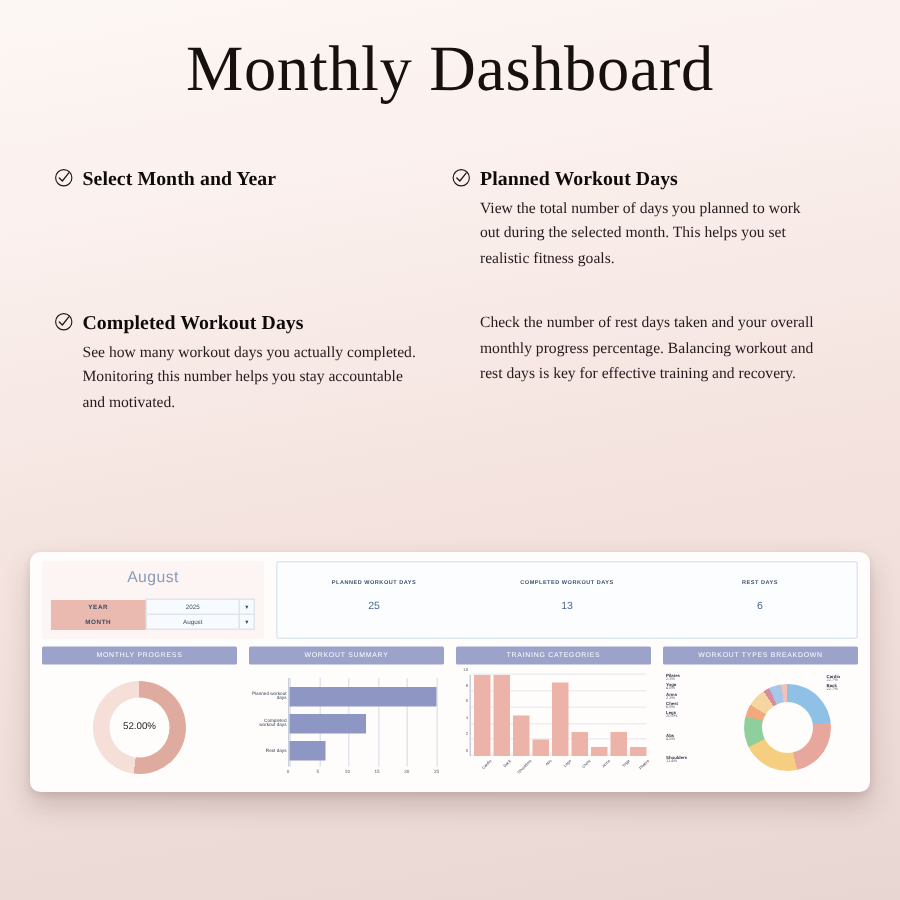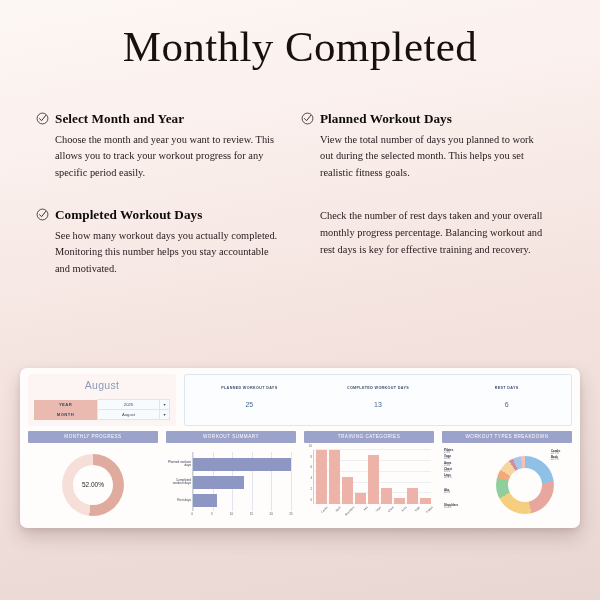--- a/index.html
+++ b/index.html
@@ -415,33 +415,32 @@
     display: block;
     font-size: 2.7px;
     color: #646c7c;
   }
   .pie-li.sp-a { margin-bottom: 9px; }
   .pie-li.sp-b { margin-bottom: 9px; }
 </style>
 </head>
 <body>
 
-<div class="page-title">Monthly Completed</div>
+<div class="page-title">Monthly Dashboard</div>
 
 <div class="features">
 
   <div class="feature">
     <div class="feature-head">
       <svg class="check-icon" viewBox="0 0 24 24">
         <circle cx="12" cy="12" r="10" fill="none" stroke="currentColor" stroke-width="1.4"></circle>
         <path d="M6.5 12.3 L10.3 16 L18 6.2" fill="none" stroke="currentColor" stroke-width="1.6" stroke-linecap="round" stroke-linejoin="round"></path>
       </svg>
       <div class="feature-title">Select Month and Year</div>
     </div>
-    <div class="feature-body">Choose the month and year you want to review. This allows you to track your workout progress for any specific period easily.</div>
   </div>
 
   <div class="feature">
     <div class="feature-head">
       <svg class="check-icon" viewBox="0 0 24 24">
         <circle cx="12" cy="12" r="10" fill="none" stroke="currentColor" stroke-width="1.4"></circle>
         <path d="M6.5 12.3 L10.3 16 L18 6.2" fill="none" stroke="currentColor" stroke-width="1.6" stroke-linecap="round" stroke-linejoin="round"></path>
       </svg>
       <div class="feature-title">Planned Workout Days</div>
     </div>

